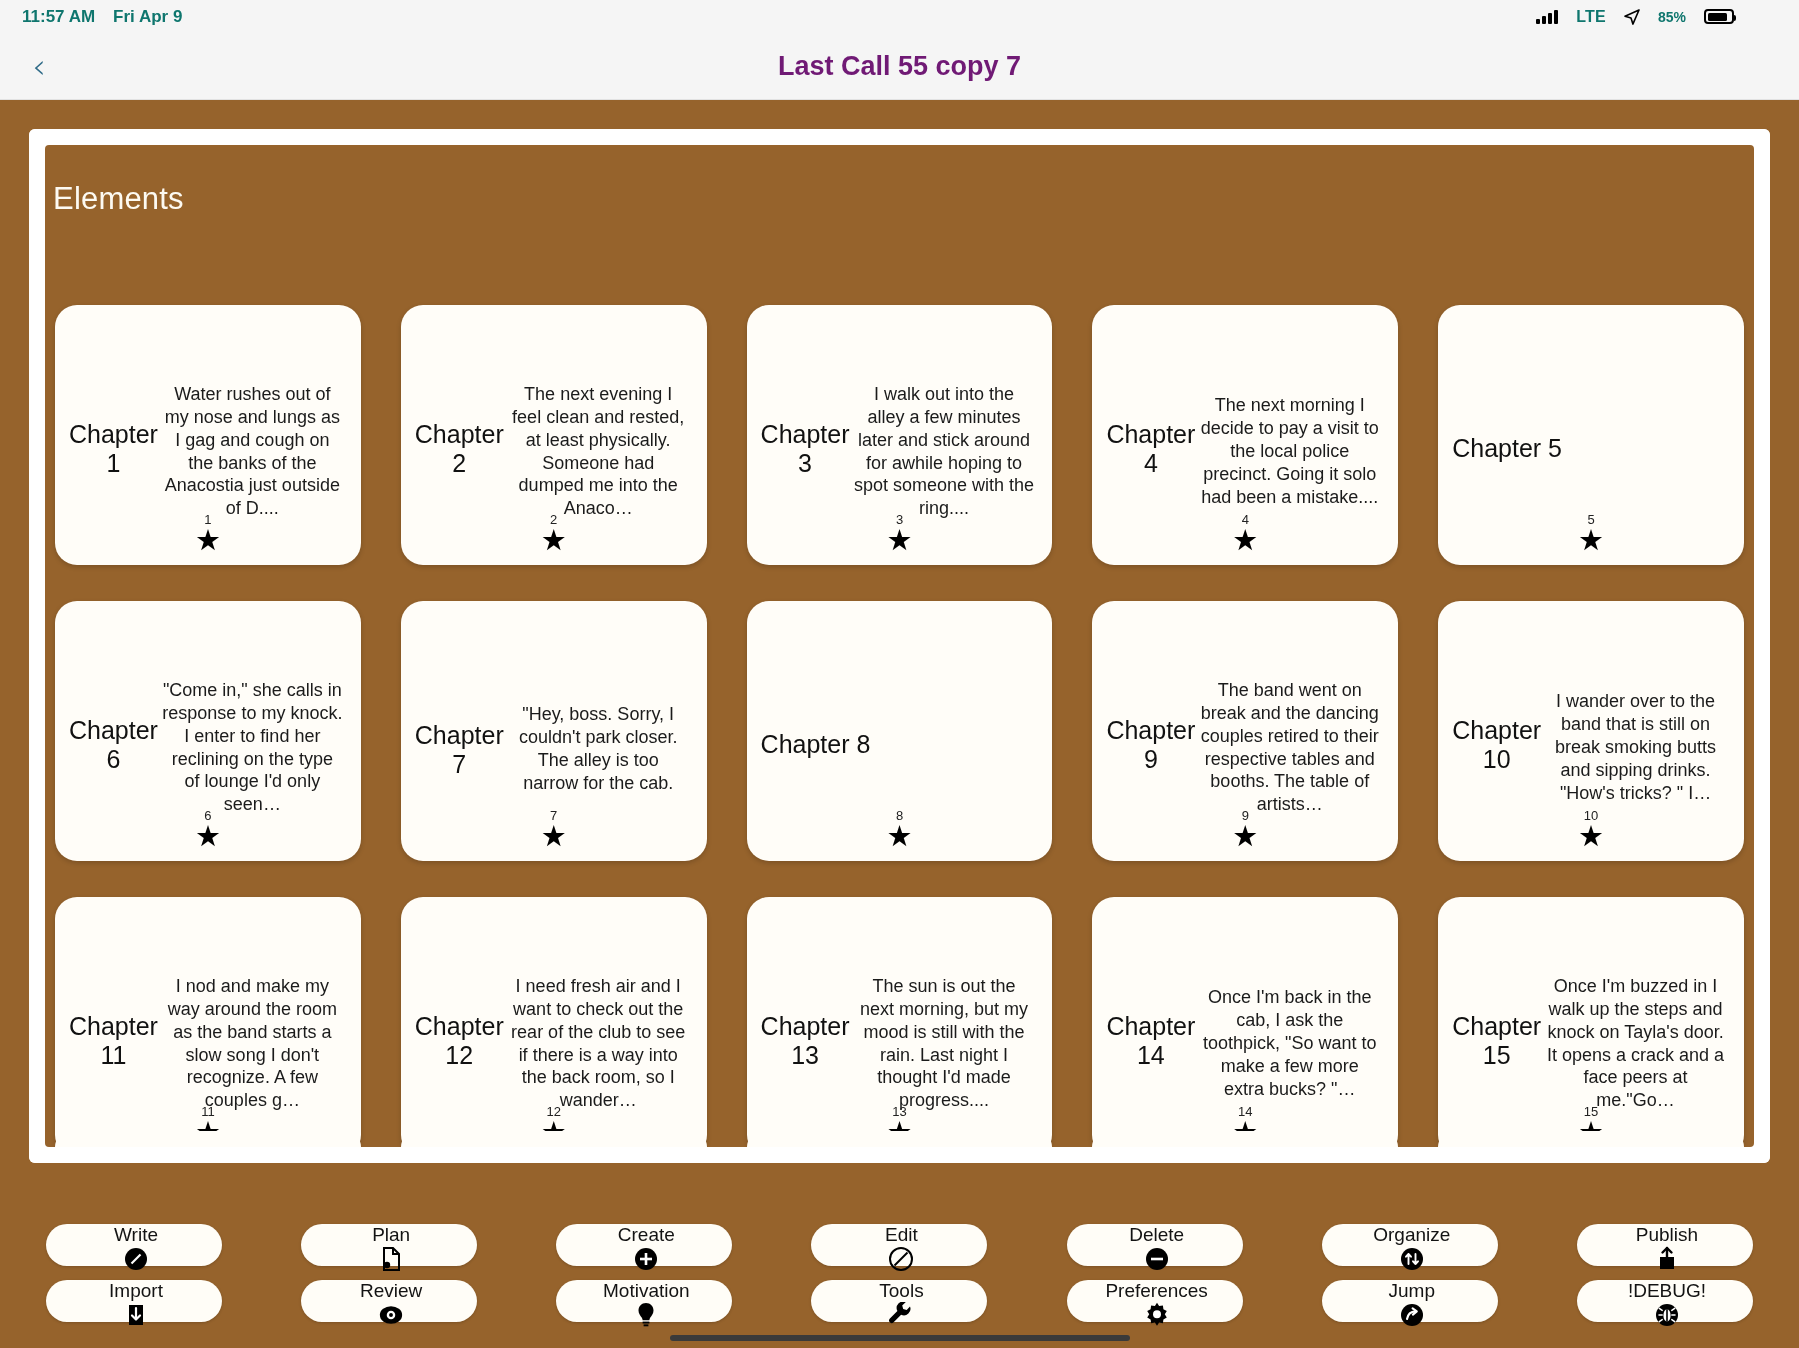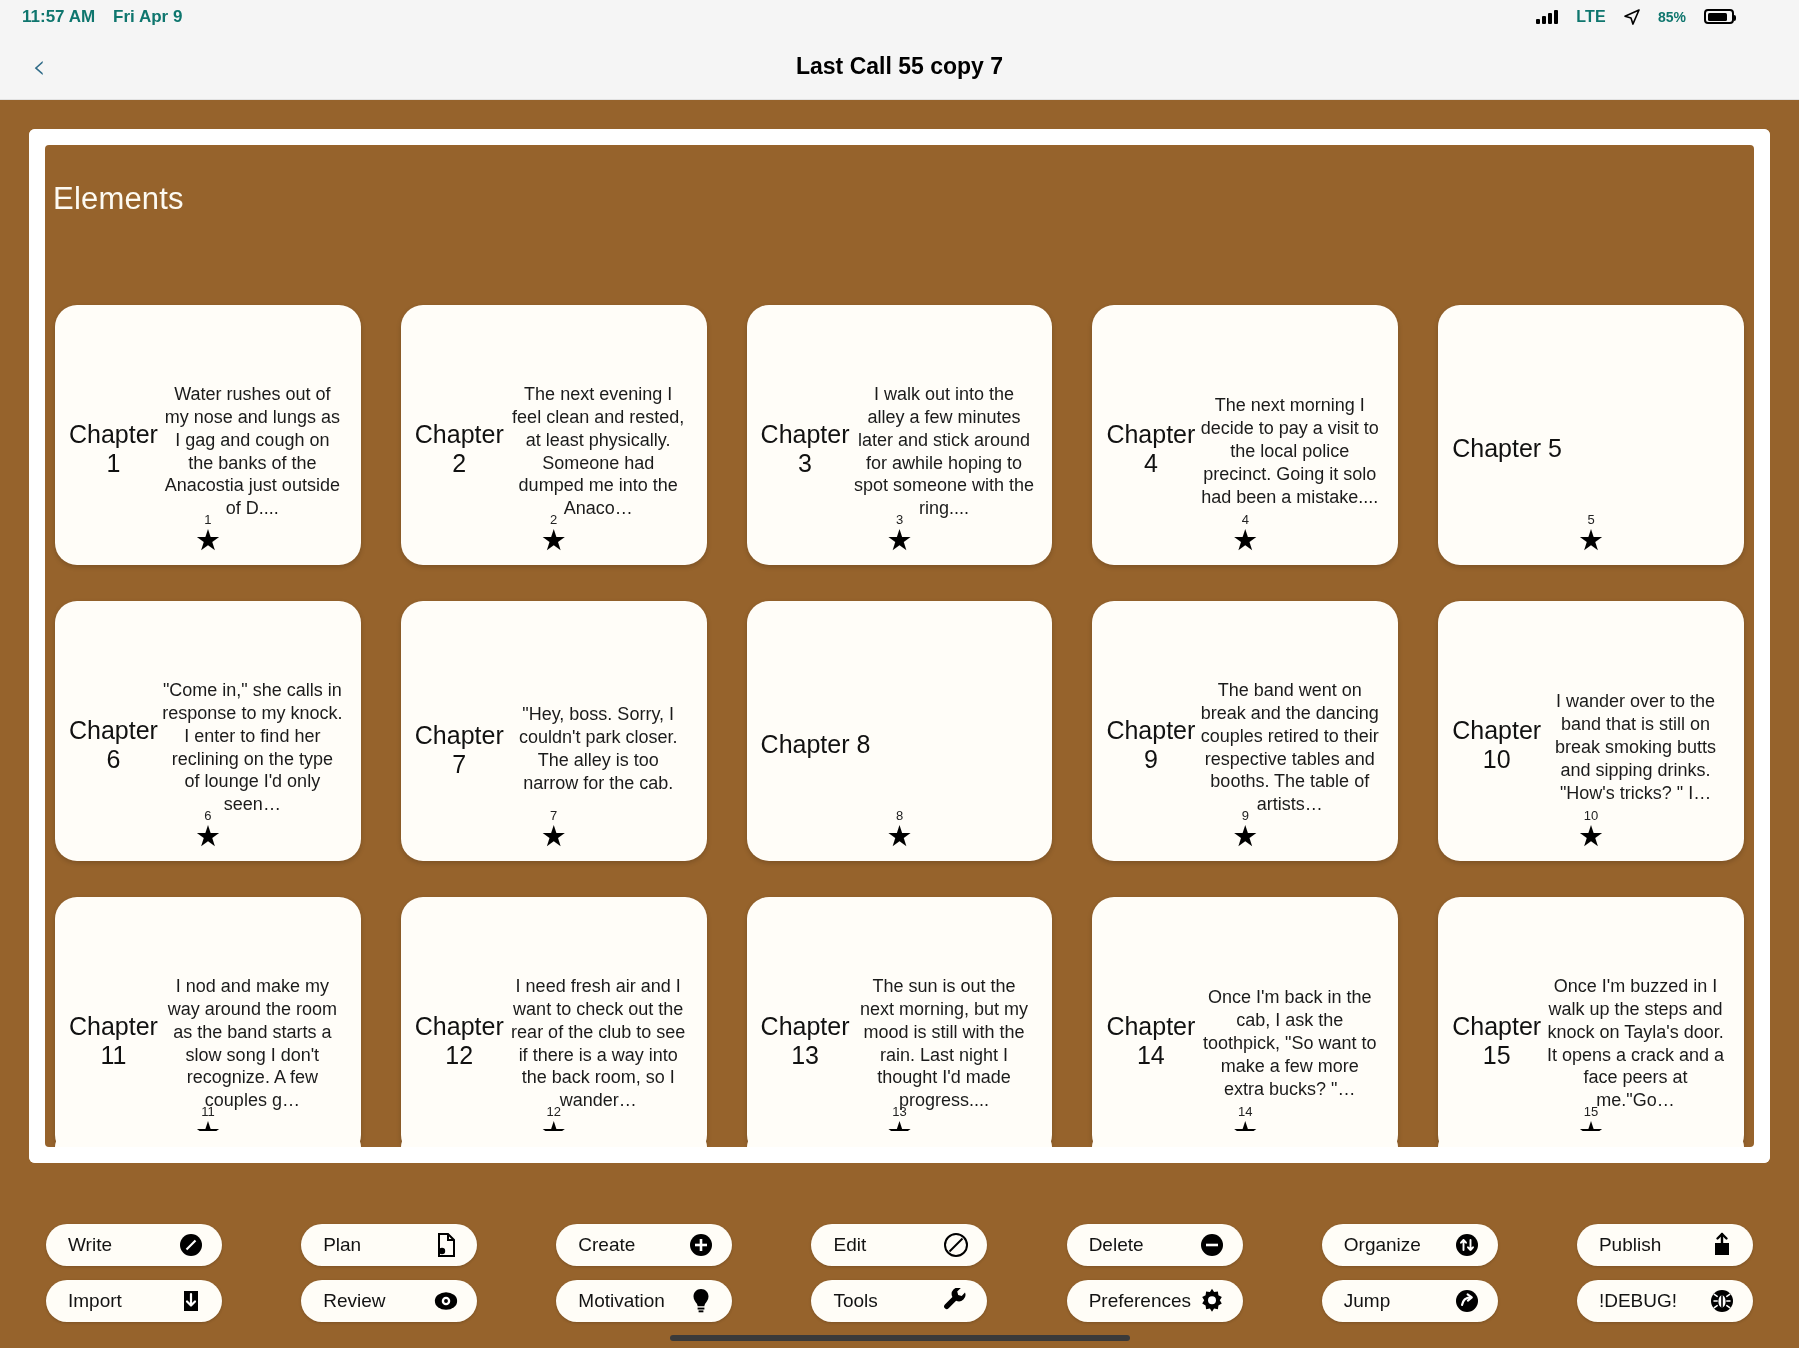--- a/index.html
+++ b/index.html
@@ -51,21 +51,21 @@
     border-bottom: 1px solid #e2e2e2;
   }
   .back-chevron {
     position: absolute; left: 22px; top: 50%; transform: translateY(-50%);
     width: 34px; height: 34px; display: flex; align-items: center; justify-content: center;
     color: #2f6b88; font-size: 34px; font-weight: 300; line-height: 1;
     cursor: pointer; font-family: "DejaVu Sans", sans-serif;
   }
   .nav-title {
     width: 100%; text-align: center;
-    font-size: 23px; font-weight: 700; color: #000000;
+    font-size: 27px; font-weight: 700; color: #701a75;
   }
 
   
   .stage {
     position: absolute; top: 100px; left: 0;
     width: 1799px; height: 1092px;
     background: #96632c;
     padding: 29px;
   }
   .glow {
@@ -169,20 +169,21 @@
   }
   .tool-row { display: flex; justify-content: space-between; }
   .tool-btn {
     background: #fffdf7;
     border-radius: 28px;
     width: 176px; height: 42px;
     display: flex; align-items: center; justify-content: space-between;
     padding: 0 18px 0 22px;
     cursor: pointer;
     box-shadow: 0 1px 3px rgba(0,0,0,.18);
+    flex-direction: column;
   }
   .tool-btn .lbl { font-size: 19px; color: #131313; }
   .tool-btn .ico { width: 26px; height: 26px; display: flex; align-items: center; justify-content: center; color: #000; }
 
   .home-indicator {
     position: absolute; bottom: 7px; left: 50%; transform: translateX(-50%);
     width: 460px; height: 6px; border-radius: 3px; background: #3a3a3a;
   }
 
   svg { display: block; }

